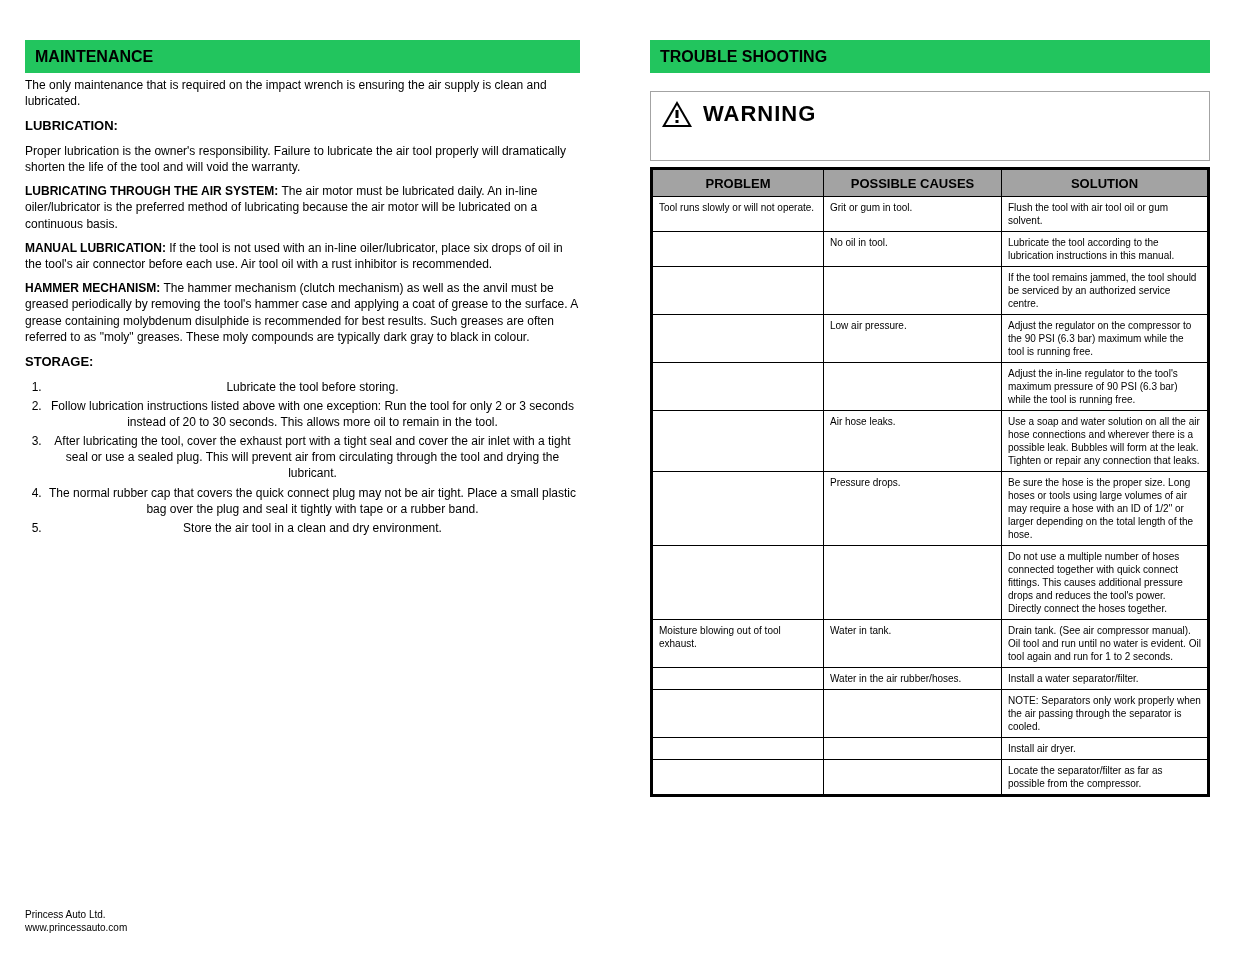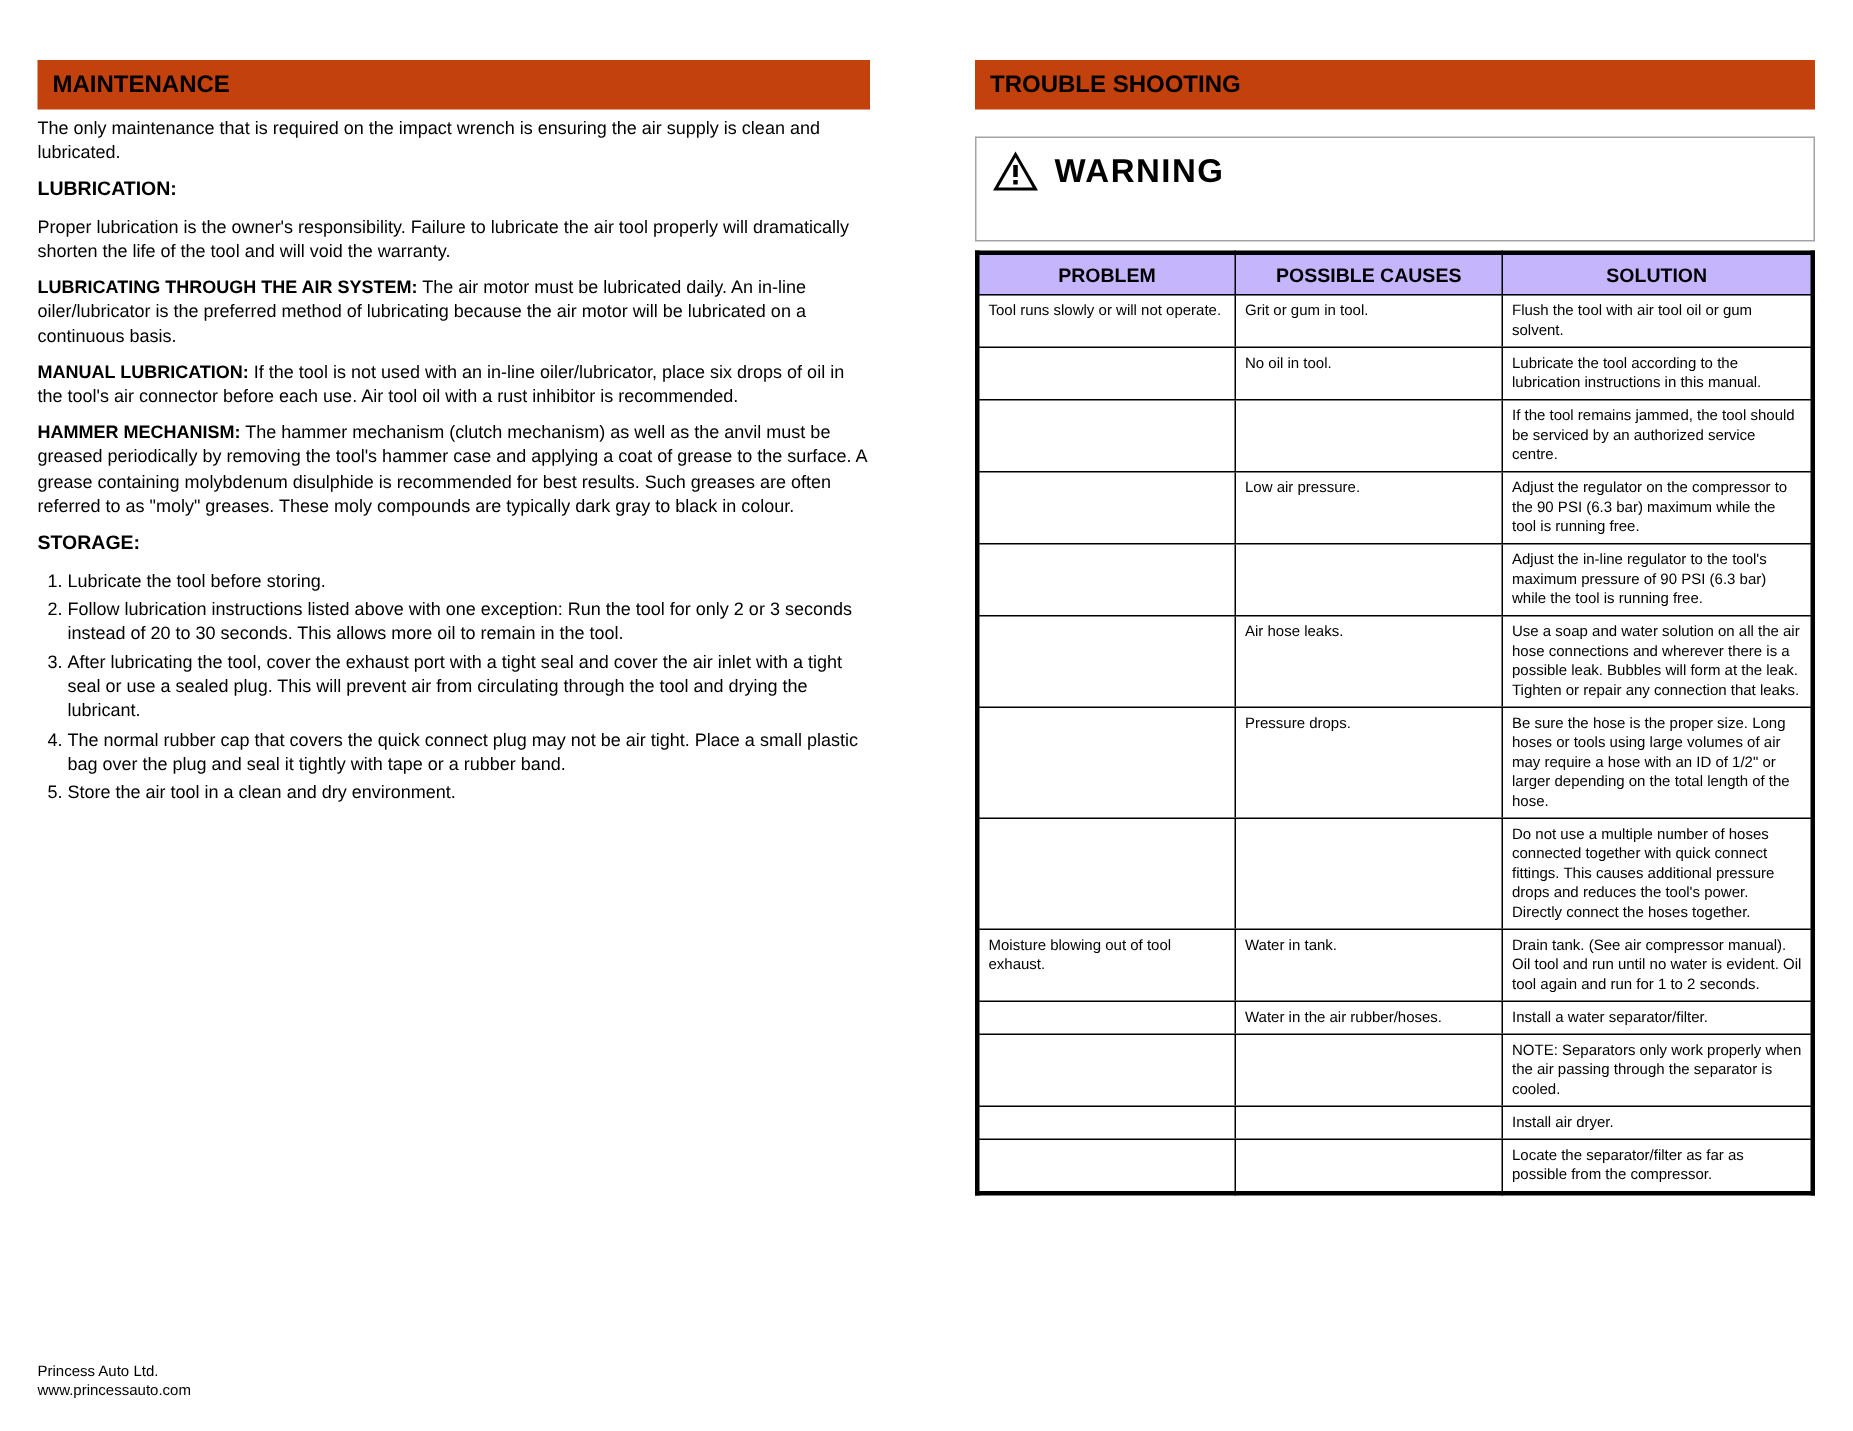--- a/index.html
+++ b/index.html
@@ -11,35 +11,35 @@
     font-size: 11px;
     color: #000;
     position: relative;
   }
   .page { display: flex; padding: 40px 25px 0 25px; gap: 70px; }
   .col { flex: 1; }
   .col-left { width: 555px; flex: none; }
   .col-right { width: 560px; flex: none; }
 
   .section-header {
-    background: #c2410c;
+    background: #22c55e;
     height: 33px;
     width: 100%;
     line-height: 33px;
     padding-left: 10px;
     font-weight: bold;
     font-size: 16px;
     color: #000;
     margin-bottom: 4px;
   }
 
   .body-text { font-size: 12px; line-height: 1.35; }
   .body-text p { margin: 4px 0 8px 0; }
   .body-text .sub { font-weight: bold; font-size: 13px; margin-top: 6px; }
-  .body-text ol { margin-left: 20px; margin-bottom: 8px; }
+  .body-text ol { margin-left: 20px; margin-bottom: 8px; text-align: center; }
   .body-text ol li { margin-bottom: 3px; }
   .body-text .label-bold { font-weight: bold; display: inline; }
 
   .warning-box {
     border: 1px solid #a3a3a3;
     margin: 18px 0 6px 0;
     padding: 8px 10px 10px 10px;
     min-height: 70px;
   }
   .warning-head { display: flex; align-items: center; gap: 10px; }
@@ -47,21 +47,21 @@
   .warning-head span { font-weight: bold; font-size: 22px; letter-spacing: 1px; }
   .warning-body { font-size: 12px; margin-top: 4px; line-height: 1.3; }
 
   table.tshoot {
     width: 100%;
     border-collapse: collapse;
     border: 3px solid #000;
     table-layout: fixed;
   }
   table.tshoot th {
-    background: #c4b5fd;
+    background: #a3a3a3;
     border: 1px solid #000;
     border-top: none;
     font-size: 13px;
     font-weight: bold;
     text-align: center;
     padding: 4px;
     height: 28px;
   }
   table.tshoot td {
     border: 1px solid #000;

